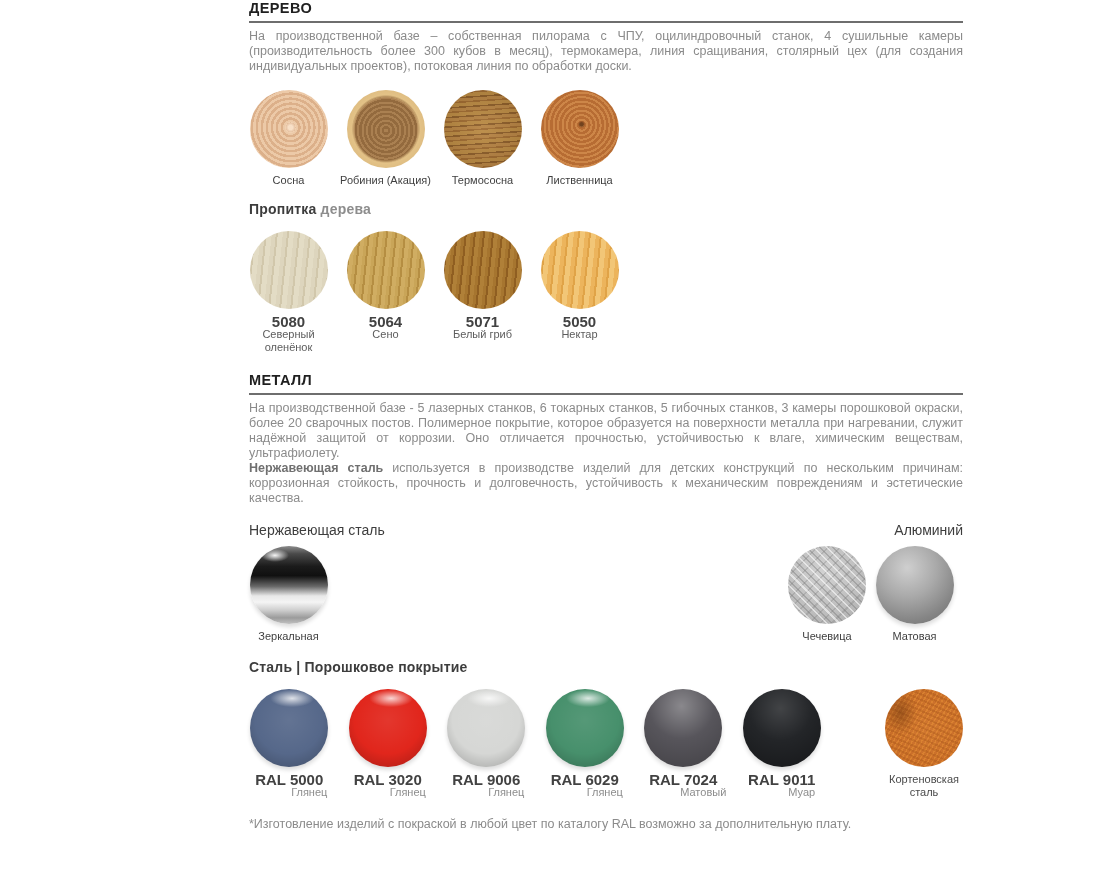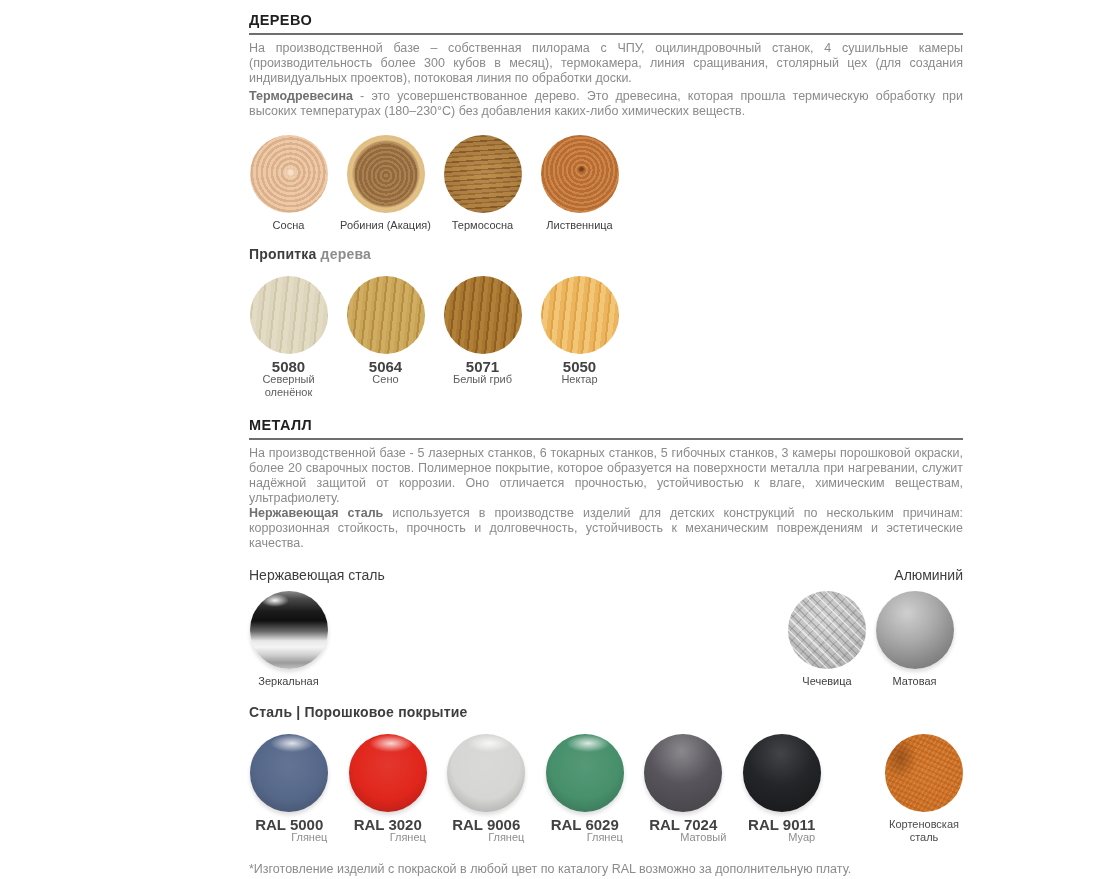--- a/index.html
+++ b/index.html
@@ -1,18 +1,18 @@
 <!DOCTYPE html>
 <html><head>
 <meta charset="utf-8">
 <style>
   html,body { margin:0; padding:0; }
   body { font-family:"Liberation Sans", sans-serif; background:#ffffff; }
   .screen { position:relative; width:1110px; height:879px; background:#ffffff; overflow:hidden; }
-  .page { position:absolute; left:249px; top:12px; width:714px; }
+  .page { position:absolute; left:249px; top:0; width:714px; }
 
   .sec-title { margin:0; font-size:14.5px; font-weight:bold; color:#1f1f1f; letter-spacing:.4px; }
   .rule { height:2px; background:#6e6e6e; margin-top:5px; }
   p.body { margin:6px 0 0; font-size:12.5px; line-height:15px; color:#8b8b8b; text-align:justify; }
   p.body b { color:#707070; font-weight:bold; }
 
   .subhead { margin-top:14px; font-size:14px; color:#3d3d3d; letter-spacing:.2px; }
   .subhead .lt { color:#8d8d8d; }
   .dual-head { display:flex; justify-content:space-between; margin-top:16px; font-size:14px; color:#3d3d3d; }
 
@@ -90,21 +90,20 @@
 <body>
 
 <div class="screen">
   <div class="page">
 
     <section>
       <h2 class="sec-title">ДЕРЕВО</h2>
       <div class="rule"></div>
 
       <p class="body">На производственной базе – собственная пилорама с ЧПУ, оцилиндровочный станок, 4 сушильные камеры (производительность более 300 кубов в месяц), термокамера, линия сращивания, столярный цех (для создания индивидуальных проектов), потоковая линия по обработки доски.</p>
-      <p class="body" style="margin-top:3px"><b>Термодревесина</b><span> - это усовершенствованное дерево. Это древесина, которая прошла термическую обработку при высоких температурах (180–230°С) без добавления каких-либо химических веществ.</span></p>
 
       <div class="row wood-top">
         <div class="swi">
           <div class="circle tex-pine"></div>
           <div class="lbl">Сосна</div>
         </div>
         <div class="swi">
           <div class="circle tex-robinia"></div>
           <div class="lbl">Робиния (Акация)</div>
         </div>

